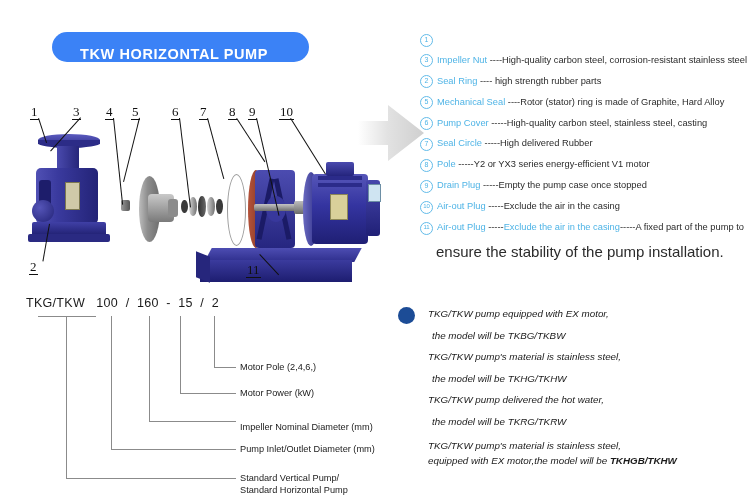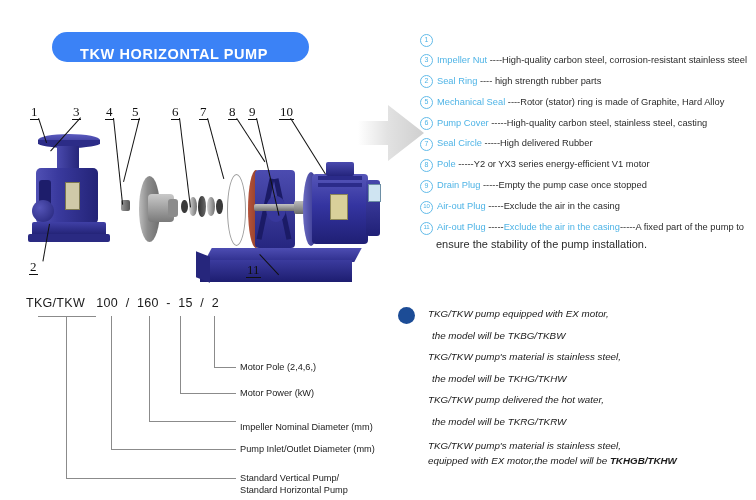--- a/index.html
+++ b/index.html
@@ -94,21 +94,21 @@
   
   #legend{position:absolute;left:420px;top:33px;width:332px;}
   .leg-row{display:flex;align-items:flex-start;margin-bottom:7.4px;font-size:9.3px;line-height:12px;}
   .leg-circ{flex:0 0 auto;width:11px;height:11px;border:1px solid #62bbe9;border-radius:50%;
       color:#4fb4e6;font-size:7px;line-height:9.5px;text-align:center;margin-right:4px;margin-top:.5px;}
   .leg-circ.wide{font-size:6px;}
   .leg-txt{color:#2b2b2b;}
   .leg-name{color:#4fb4e6;}
   .leg-blue{color:#4fb4e6;}
   .leg-row.multi{margin-bottom:0;}
-  #leg-11-cont{margin-left:16px;font-size:11px;line-height:12px;color:#2b2b2b;margin-top:3px;}
+  #leg-11-cont{margin-left:16px;font-size:15px;line-height:12px;color:#2b2b2b;margin-top:11px;}
 
   
   #model-block{position:absolute;left:16px;top:296px;width:340px;height:196px;}
   #code-line{position:absolute;left:10px;top:0;font-size:12.5px;letter-spacing:.3px;color:#1a1a1a;
       white-space:pre;}
   .bracket{position:absolute;background:#8b8b8b;}
   .bk-h{height:1.3px;}
   .bk-v{width:1.3px;}
   .mlabel{position:absolute;font-size:9.2px;color:#1a1a1a;line-height:12.5px;white-space:nowrap;}
 

